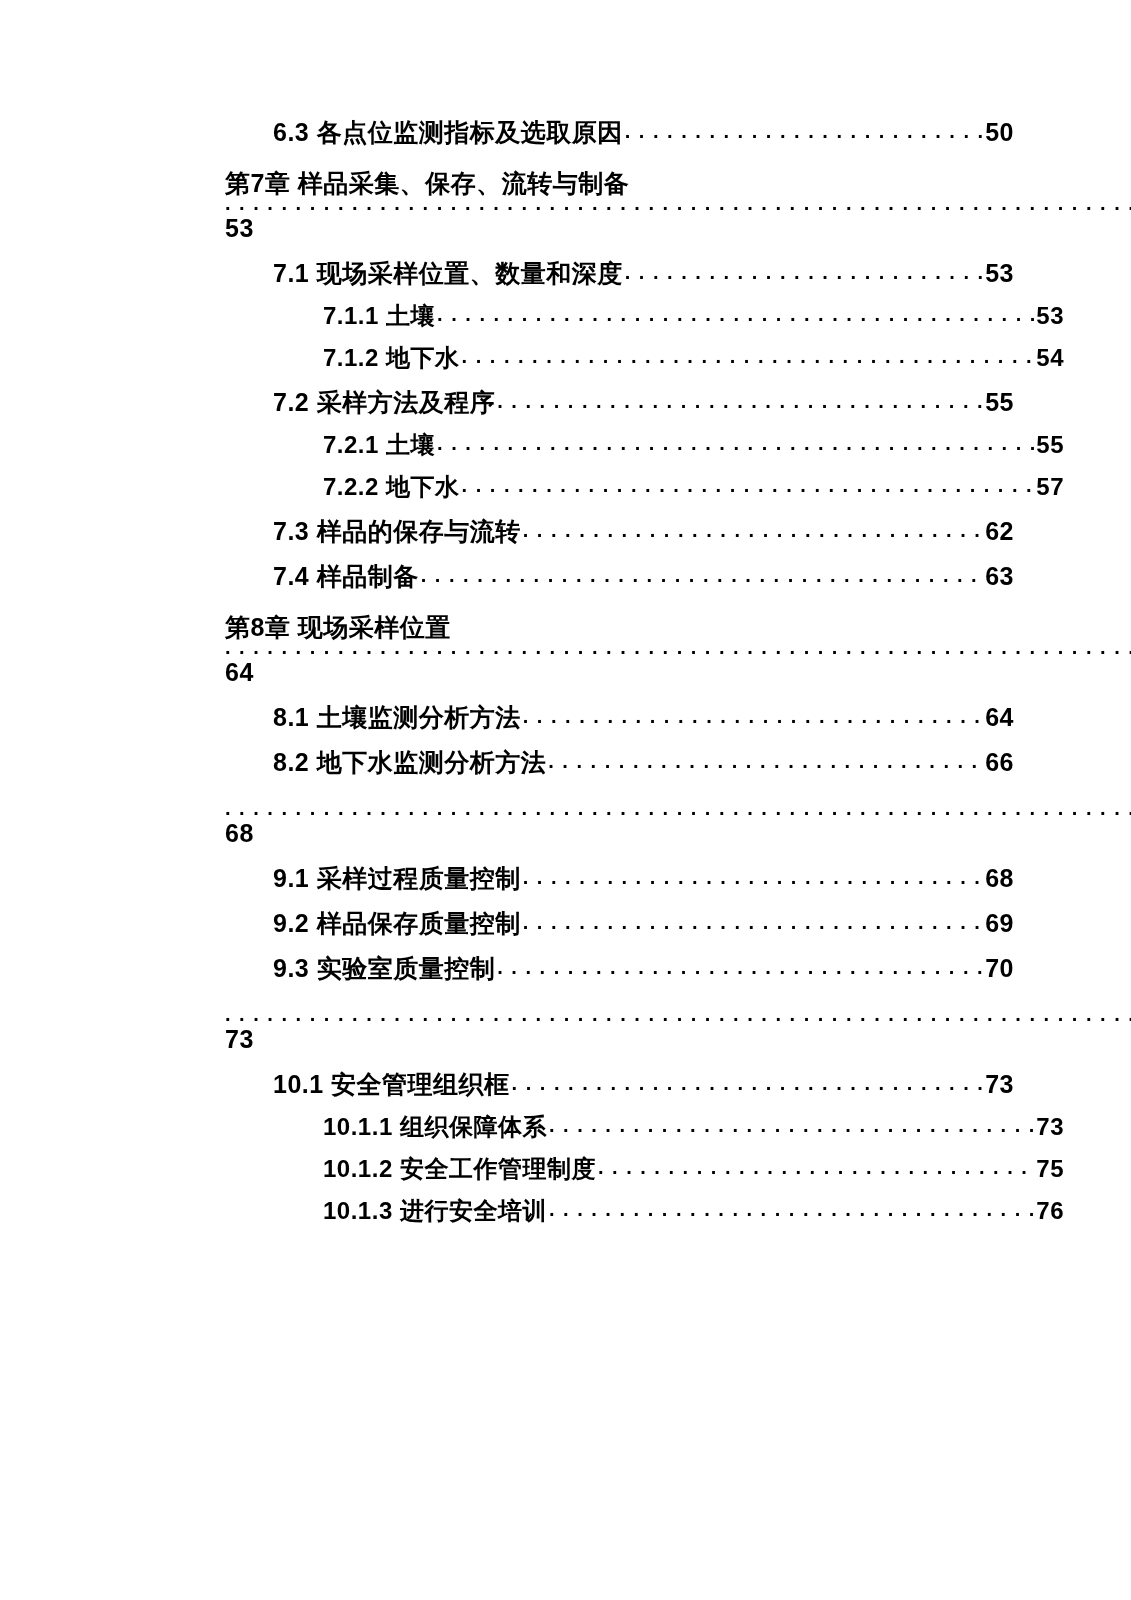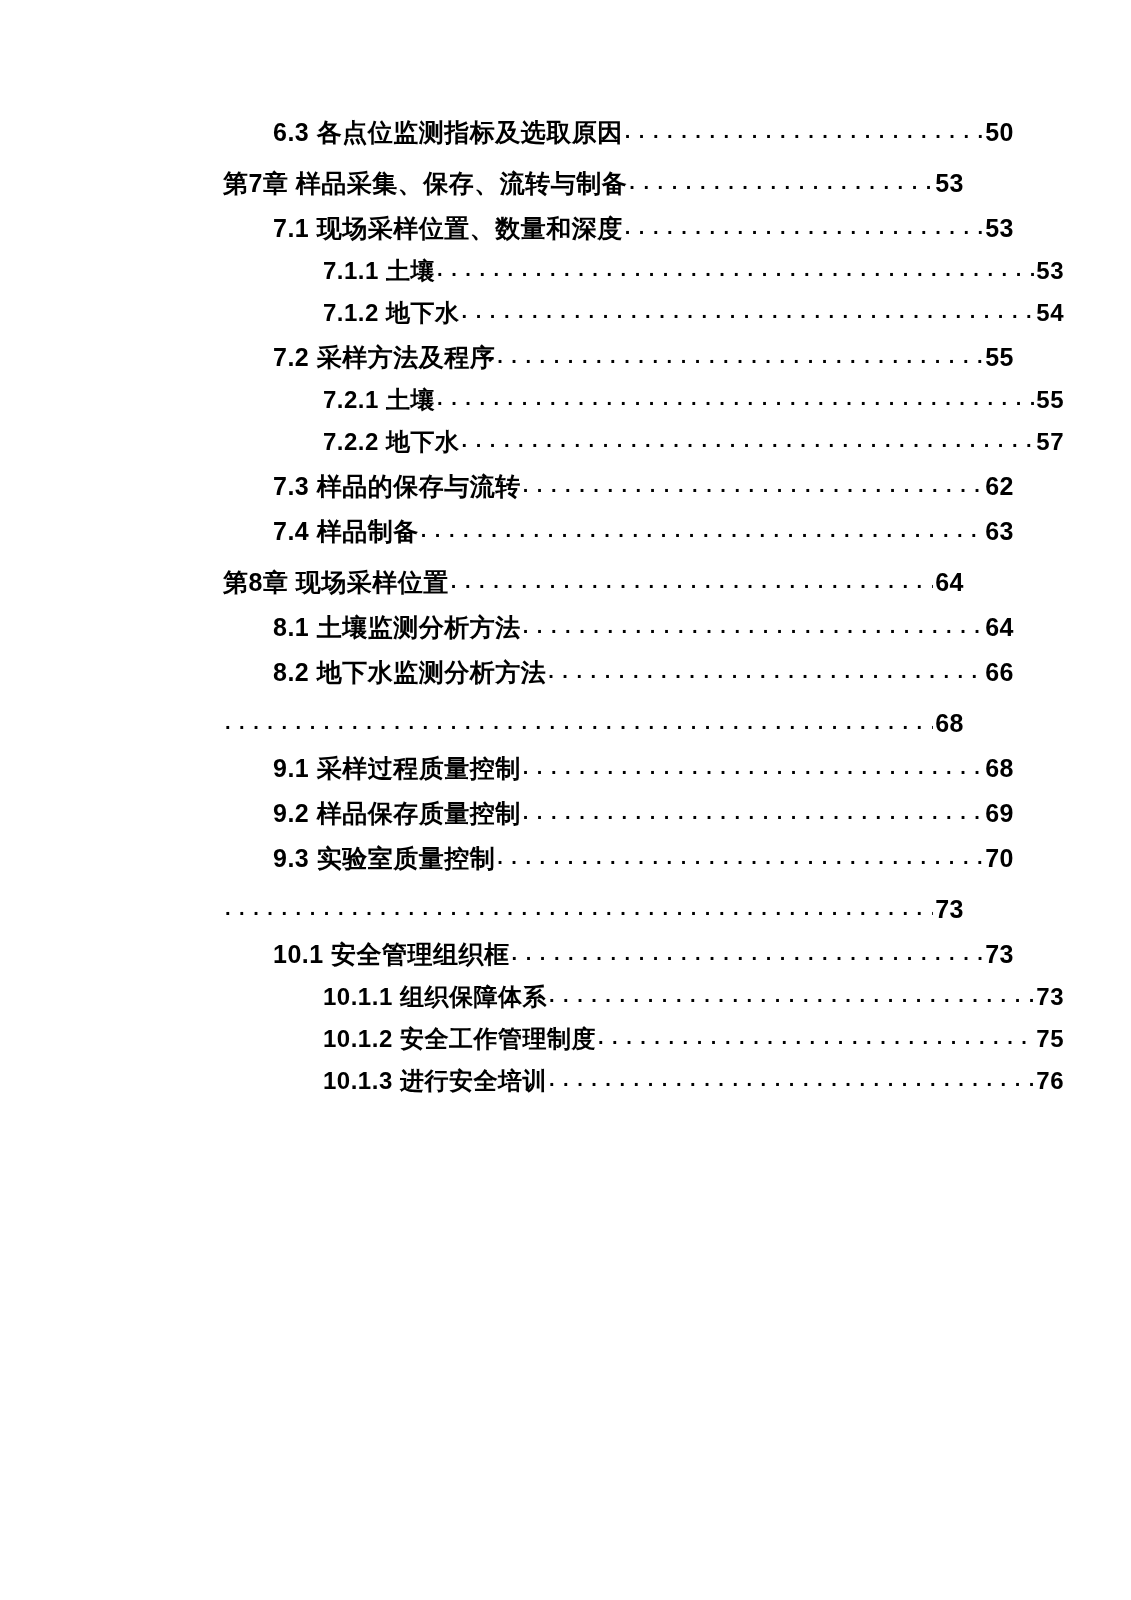--- a/index.html
+++ b/index.html
@@ -46,20 +46,21 @@
     text-align: right;
     letter-spacing: 0.5px;
   }
 
   
   .lvl-chapter {
     font-size: 25px;
     font-weight: bold;
     margin: 0 0 0 0;
     padding-left: 28px;
+    flex-direction: column;
   }
   .lvl-2 {
     font-size: 25px;
     font-weight: bold;
     padding-left: 78px;
   }
   .lvl-3 {
     font-size: 24px;
     font-weight: bold;
     padding-left: 128px;

